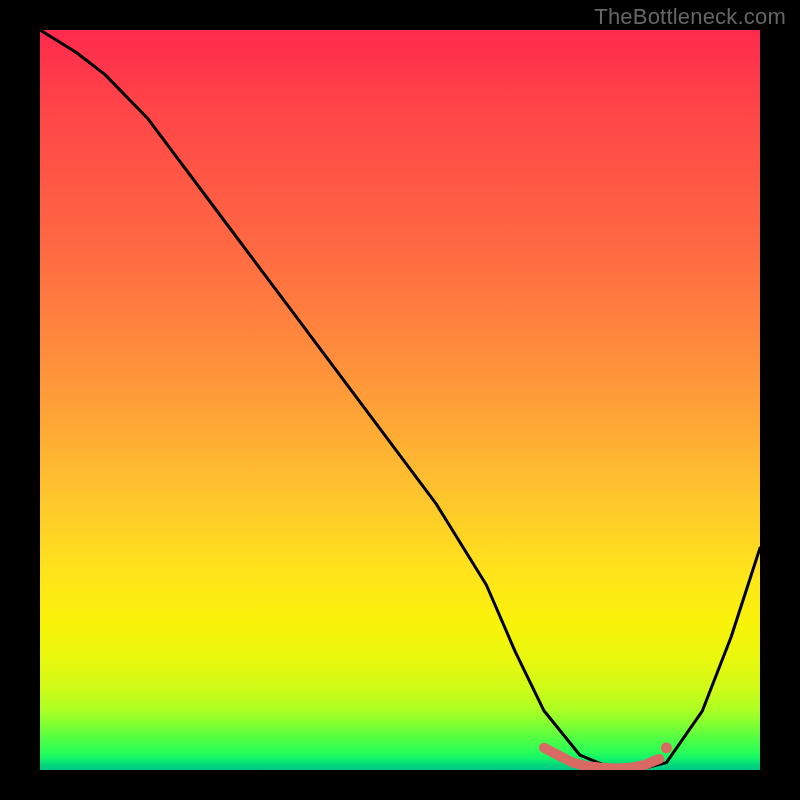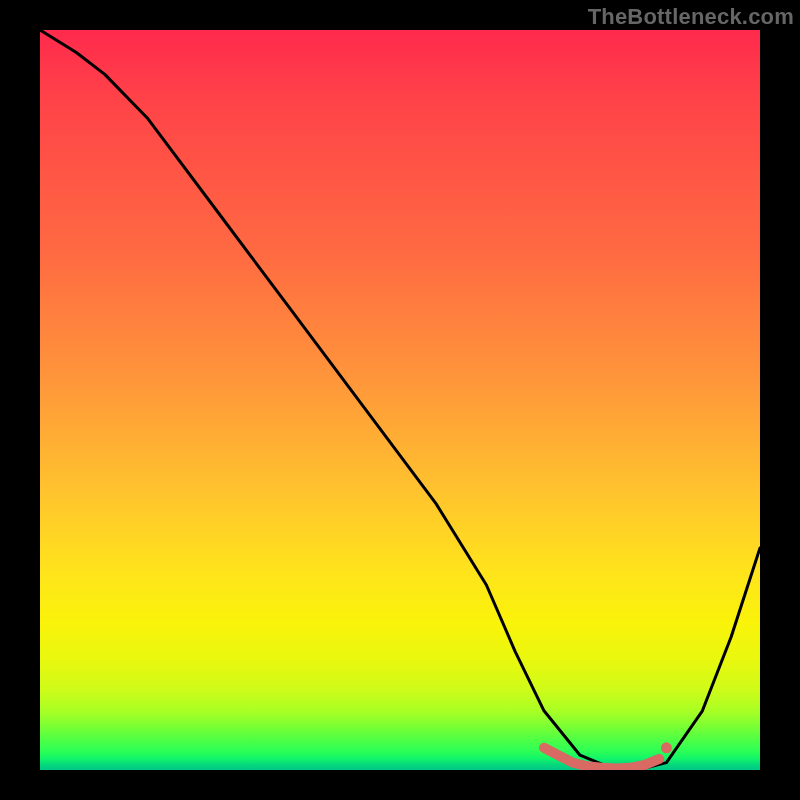--- a/index.html
+++ b/index.html
@@ -13,24 +13,24 @@
   }
   .frame {
     position: relative;
     width: 800px;
     height: 800px;
     background: #000;
   }
   .watermark {
     position: absolute;
     top: 4px;
-    right: 6px;
+    right: 14px;
     color: #666;
     font-size: 22px;
-    font-weight: 700;
+    font-weight: 400;
     letter-spacing: 0.2px;
     z-index: 10;
   }
   .plot {
     position: absolute;
     left: 40px;
     top: 30px;
     width: 720px;
     height: 740px;
     overflow: hidden;

